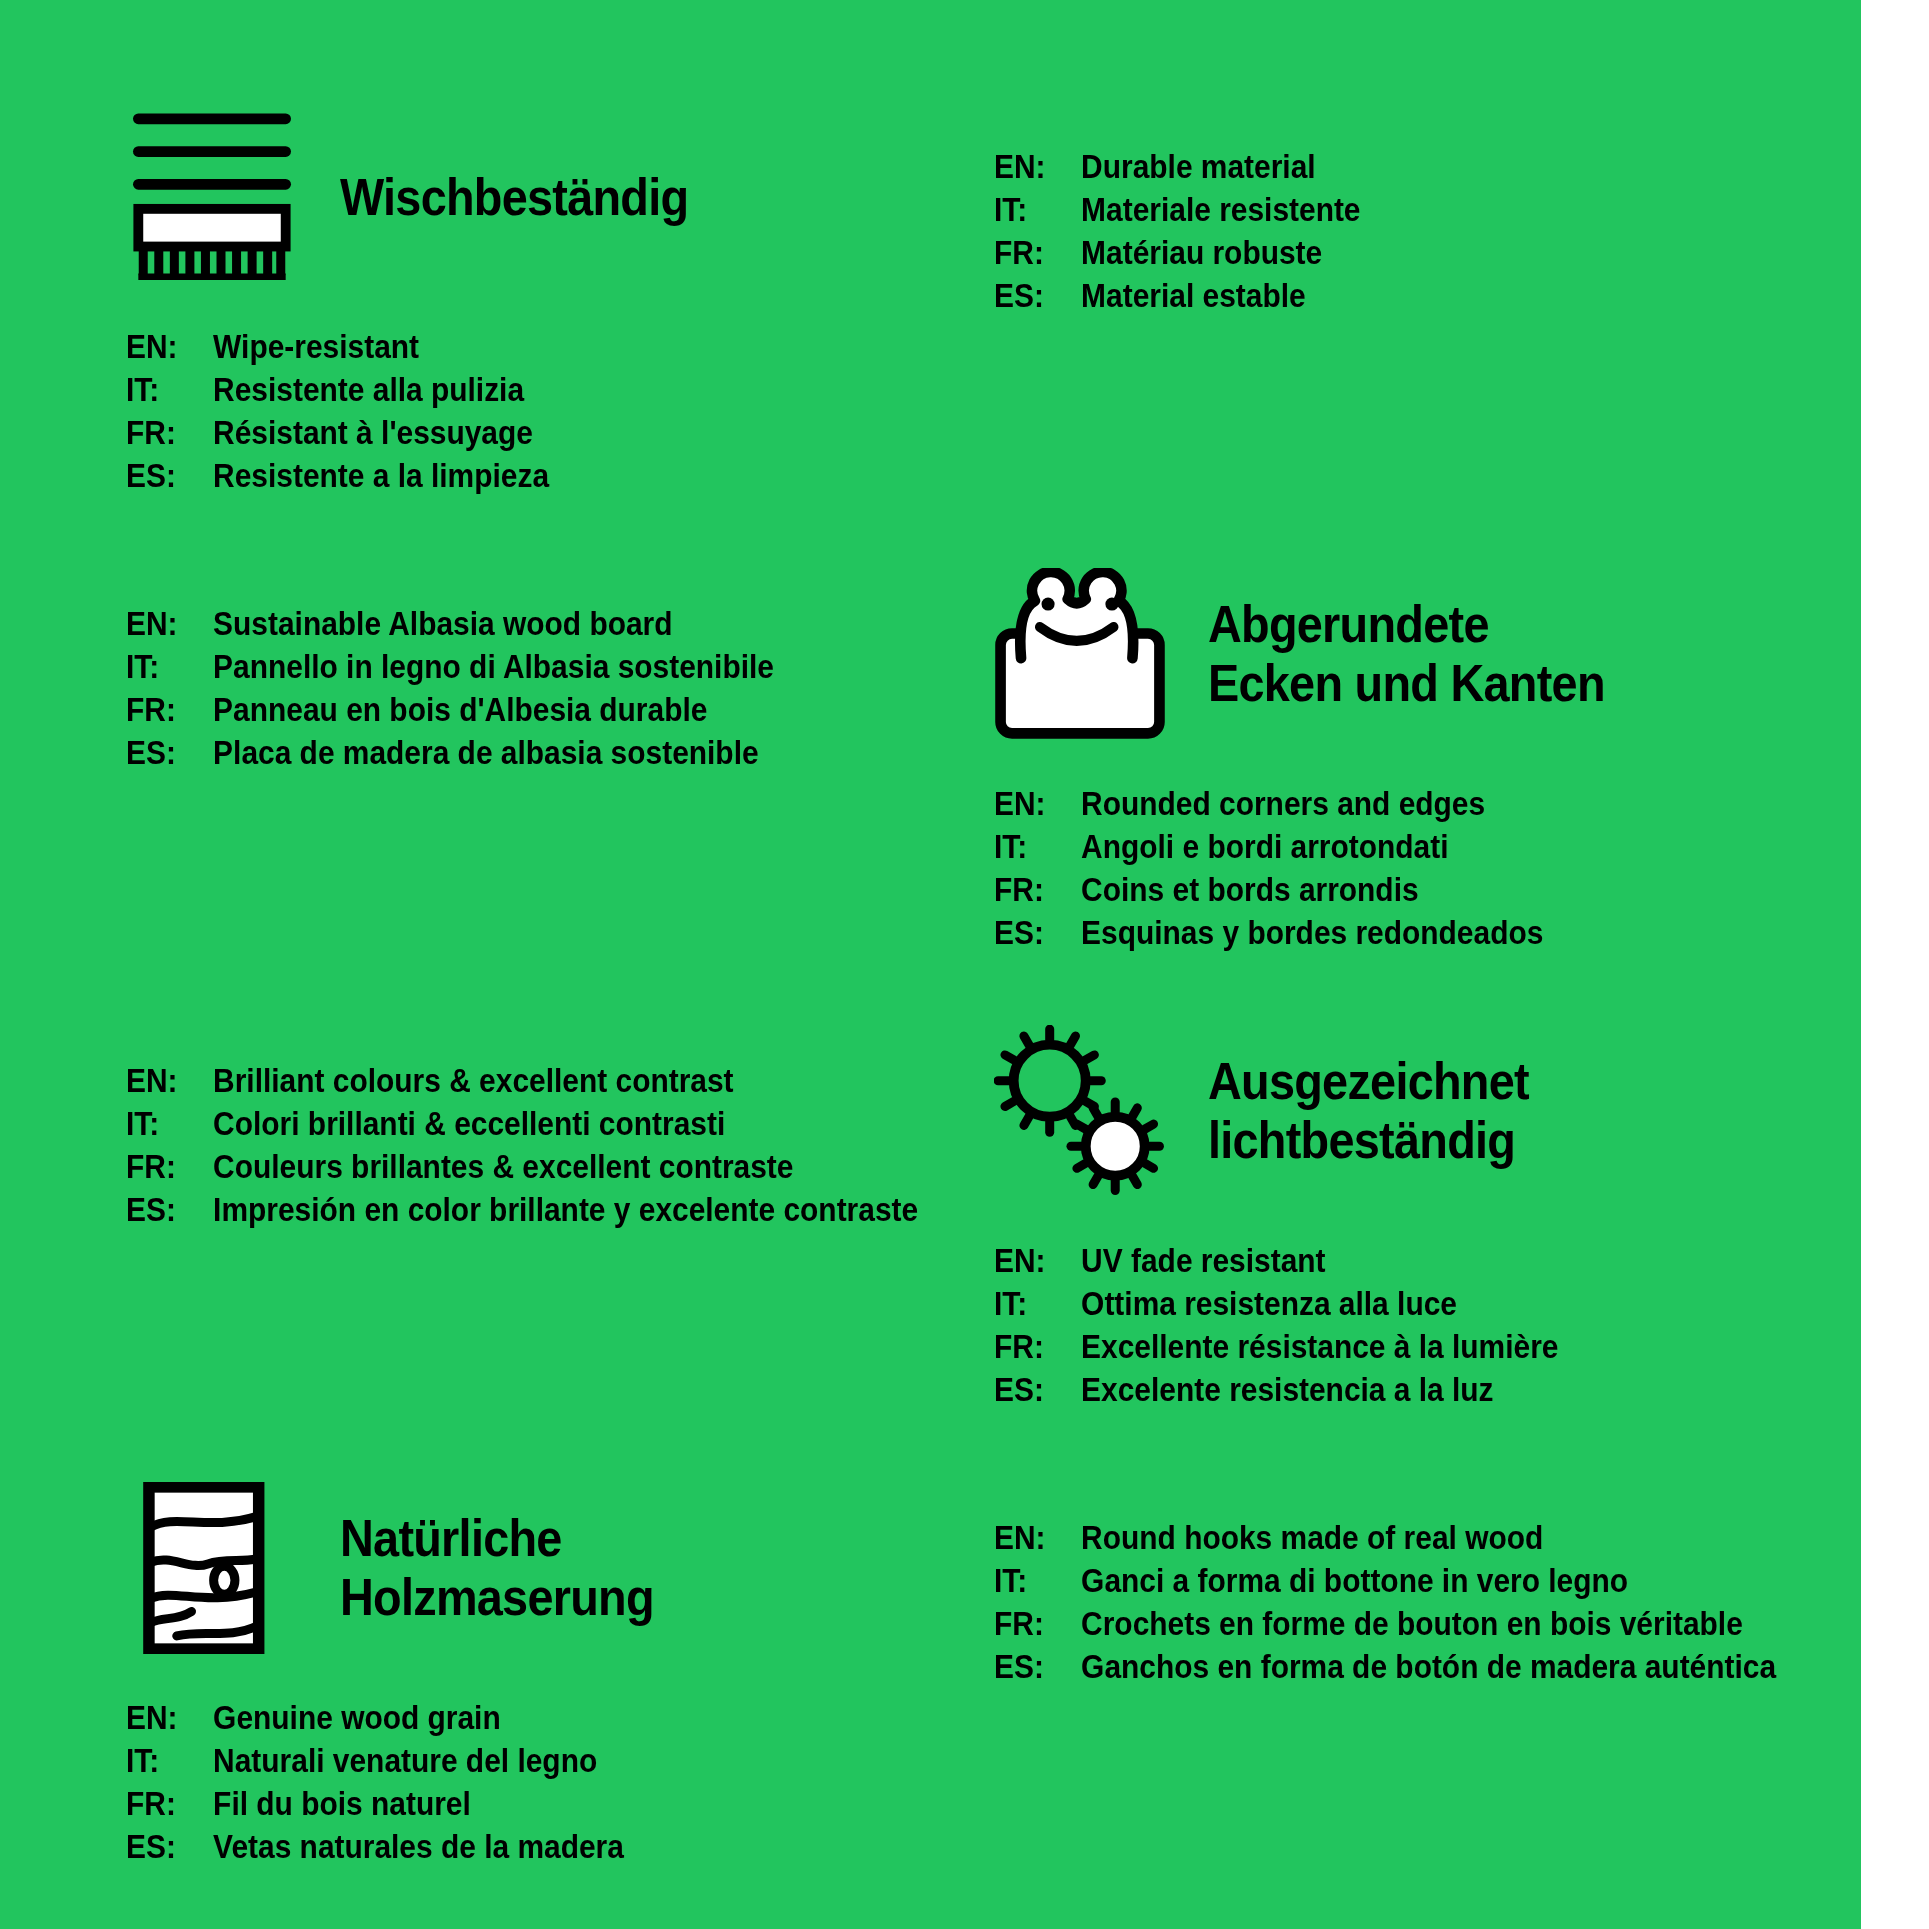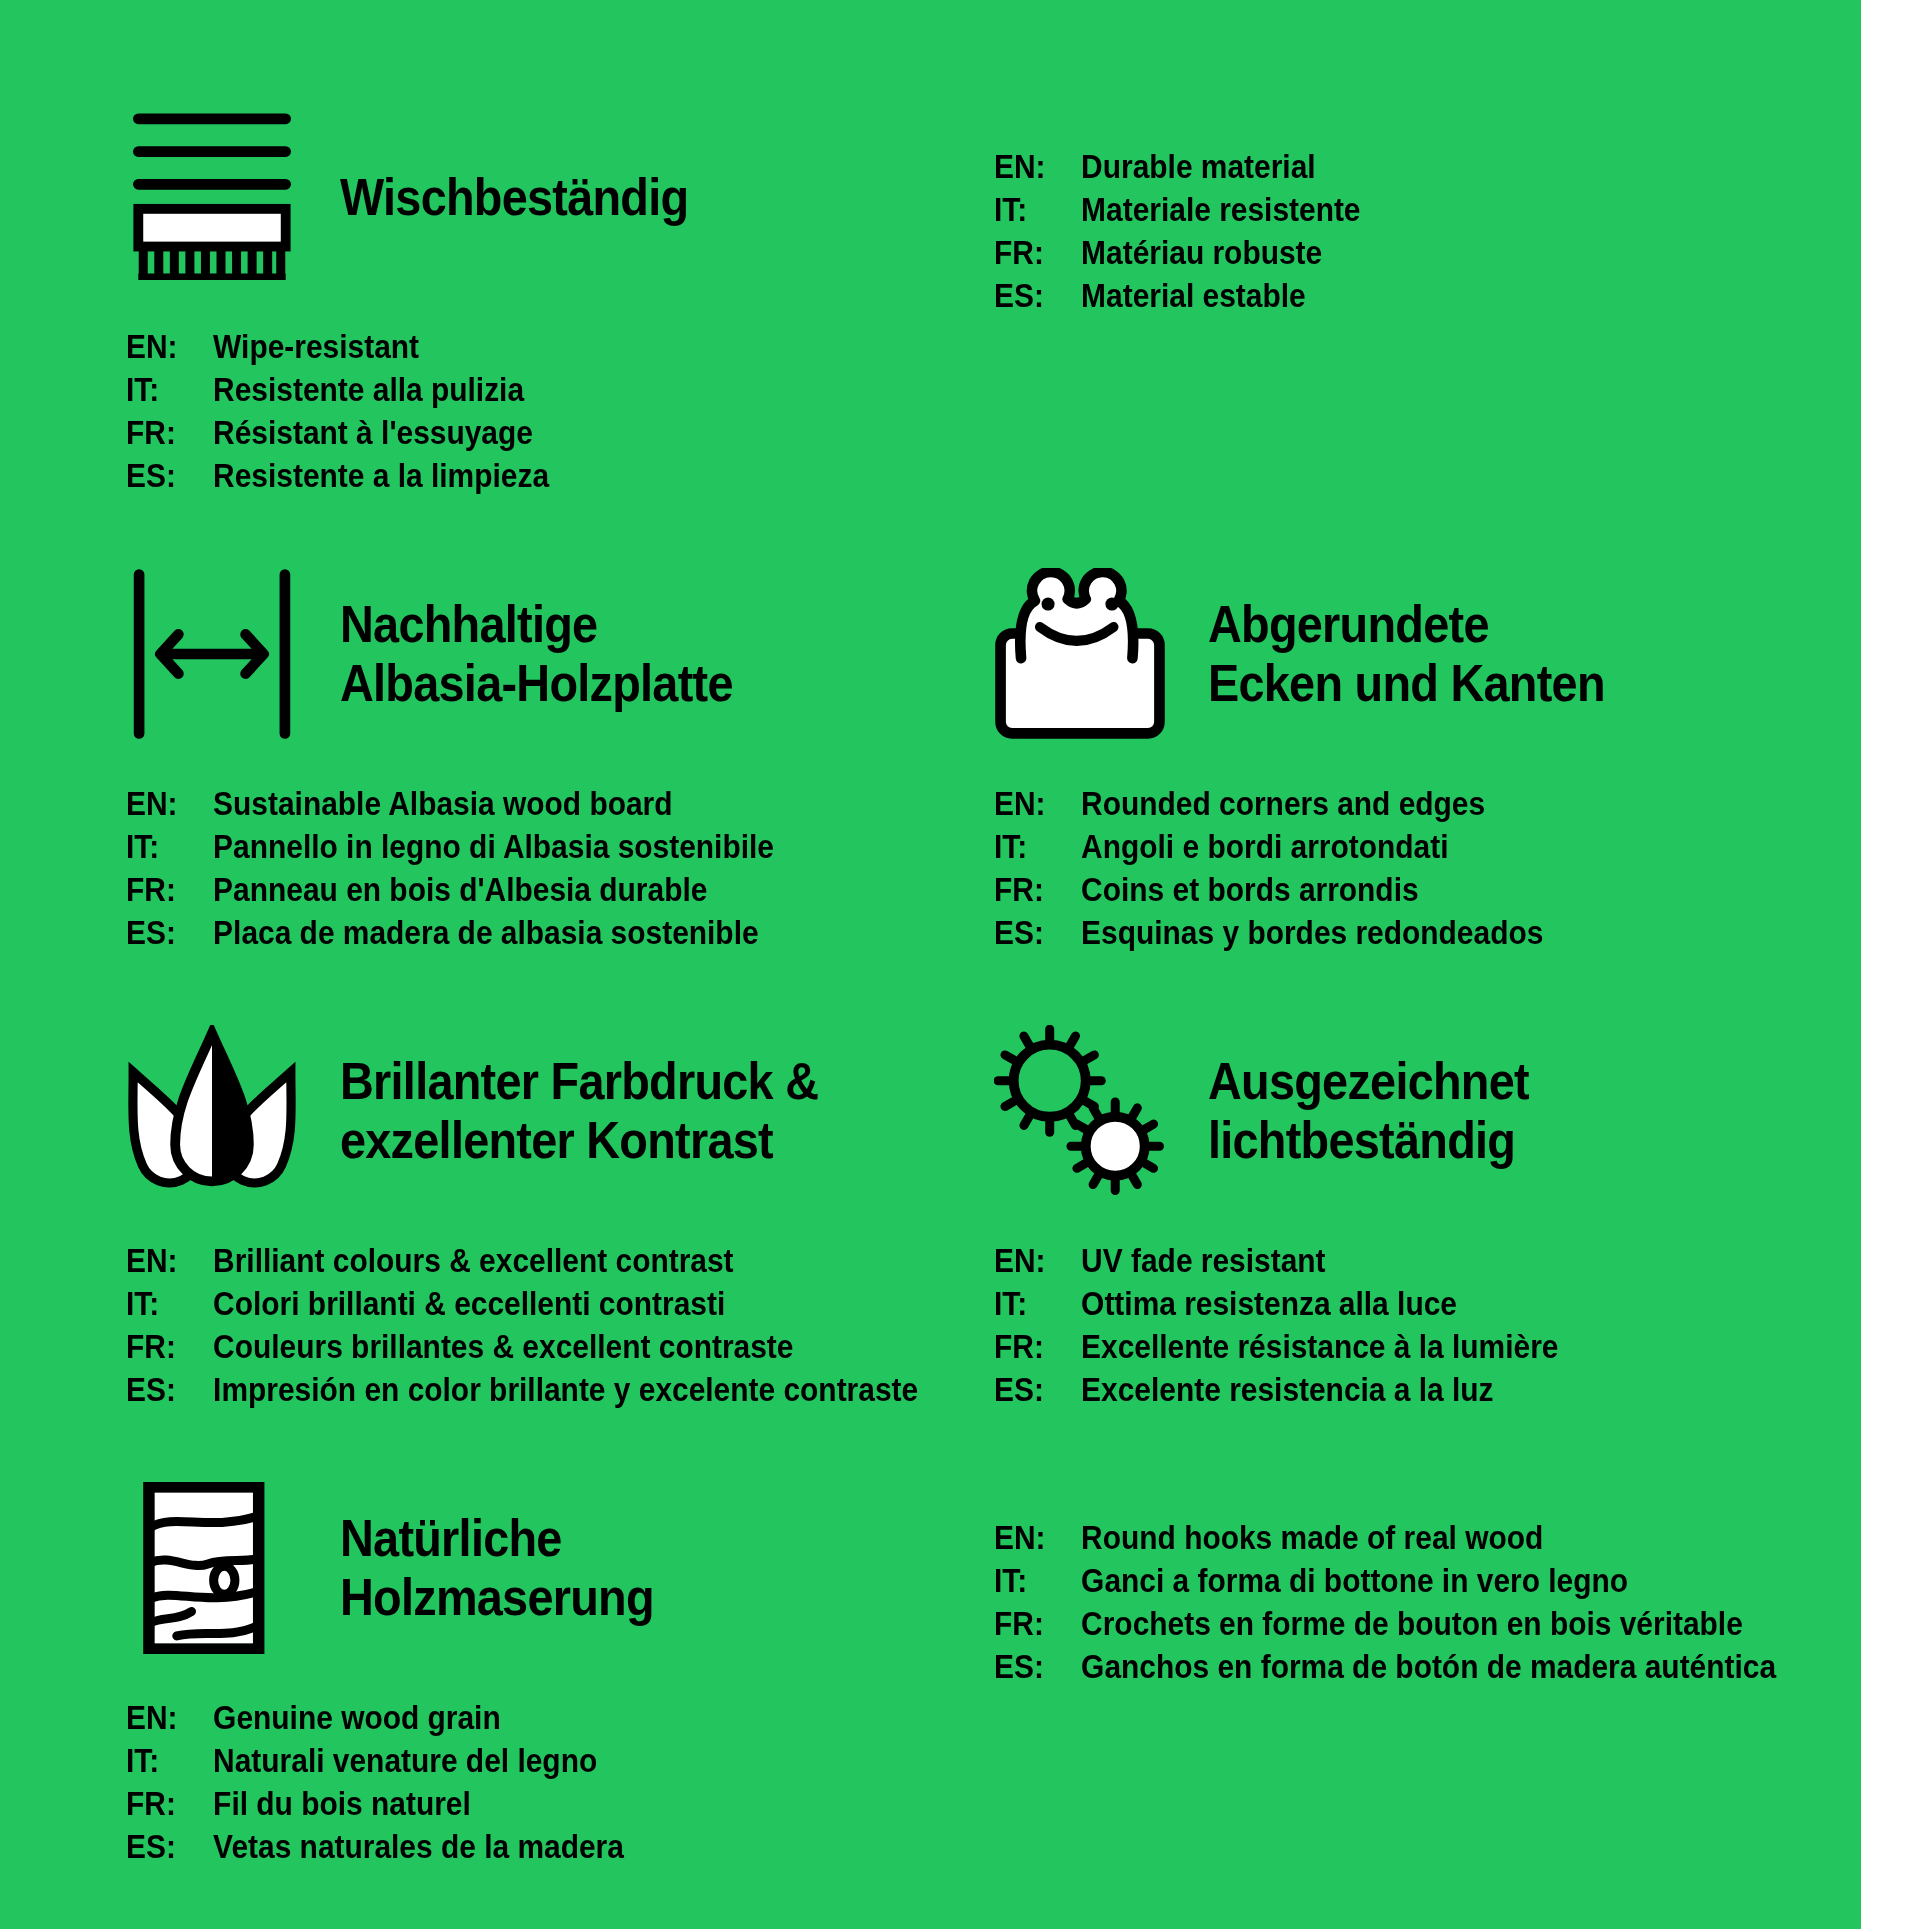--- a/index.html
+++ b/index.html
@@ -83,33 +83,20 @@
             <span class="txt">Matériau robuste</span>
           </div>
       <div class="lrow">
             <span class="lab">ES:</span>
             <span class="txt">Material estable</span>
           </div>
     </div>
   </section>
 
   <section class="feature">
-    <div class="head">
-      <div class="icon">
-        <svg width="172" height="172" viewBox="0 0 210 210">
-          <line class="stroke" x1="16" y1="8" x2="16" y2="202" stroke-width="13" stroke-linecap="round"></line>
-          <line class="stroke" x1="194" y1="8" x2="194" y2="202" stroke-width="13" stroke-linecap="round"></line>
-          <line class="stroke" x1="44" y1="105" x2="166" y2="105" stroke-width="13"></line>
-          <polyline class="stroke" points="64,81 42,105 64,129" stroke-width="13" stroke-linecap="round" stroke-linejoin="round"></polyline>
-          <polyline class="stroke" points="146,81 168,105 146,129" stroke-width="13" stroke-linecap="round" stroke-linejoin="round"></polyline>
-        </svg>
-      </div>
-      <h2 class="title">Nachhaltige
-Albasia-Holzplatte</h2>
-    </div>
     <div class="langs">
       <div class="lrow">
             <span class="lab">EN:</span>
             <span class="txt">Sustainable Albasia wood board</span>
           </div>
       <div class="lrow">
             <span class="lab">IT:</span>
             <span class="txt">Pannello in legno di Albasia sostenibile</span>
           </div>
       <div class="lrow">
@@ -151,40 +138,20 @@
             <span class="txt">Coins et bords arrondis</span>
           </div>
       <div class="lrow">
             <span class="lab">ES:</span>
             <span class="txt">Esquinas y bordes redondeados</span>
           </div>
     </div>
   </section>
 
   <section class="feature">
-    <div class="head">
-      <div class="icon">
-        <svg width="172" height="172" viewBox="0 0 210 210">
-          <defs>
-            <path id="drop" d="M 105 10 C 82 62 60 100 60 146 A 45 45 0 0 0 150 146 C 150 100 128 62 105 10 Z"></path>
-          </defs>
-          <g transform="translate(66 186) rotate(-24) scale(0.8) translate(-105 -186)">
-            <use href="#drop" fill="#fff" stroke="#000" stroke-width="14"></use>
-          </g>
-          <g transform="translate(144 186) rotate(24) scale(0.8) translate(-105 -186)">
-            <use href="#drop" fill="#fff" stroke="#000" stroke-width="14"></use>
-          </g>
-          <use href="#drop" fill="#fff"></use>
-          <path d="M 105 10 C 128 62 150 100 150 146 A 45 45 0 0 1 105 191 Z" fill="#000"></path>
-          <use href="#drop" fill="none" stroke="#000" stroke-width="12"></use>
-        </svg>
-      </div>
-      <h2 class="title">Brillanter Farbdruck &amp;
-exzellenter Kontrast</h2>
-    </div>
     <div class="langs">
       <div class="lrow">
             <span class="lab">EN:</span>
             <span class="txt">Brilliant colours &amp; excellent contrast</span>
           </div>
       <div class="lrow">
             <span class="lab">IT:</span>
             <span class="txt">Colori brillanti &amp; eccellenti contrasti</span>
           </div>
       <div class="lrow">

